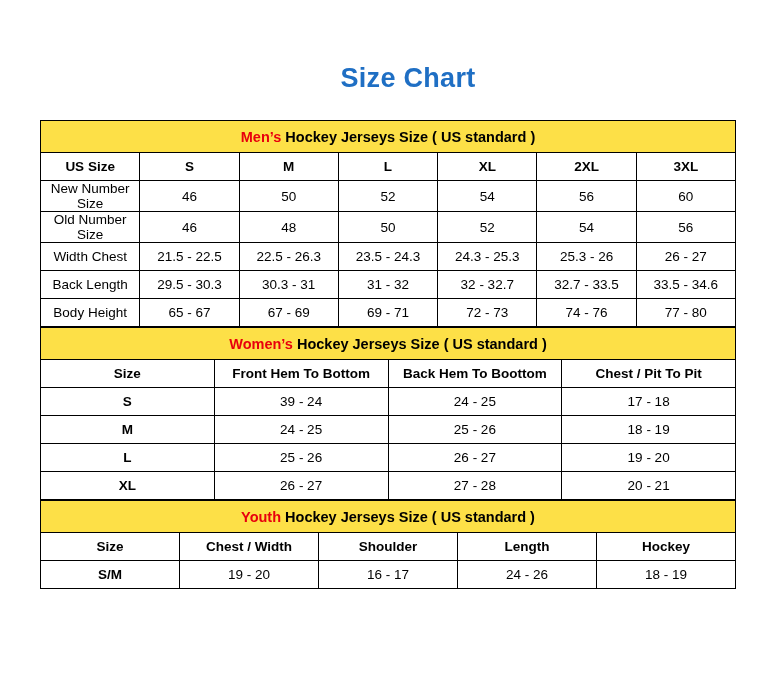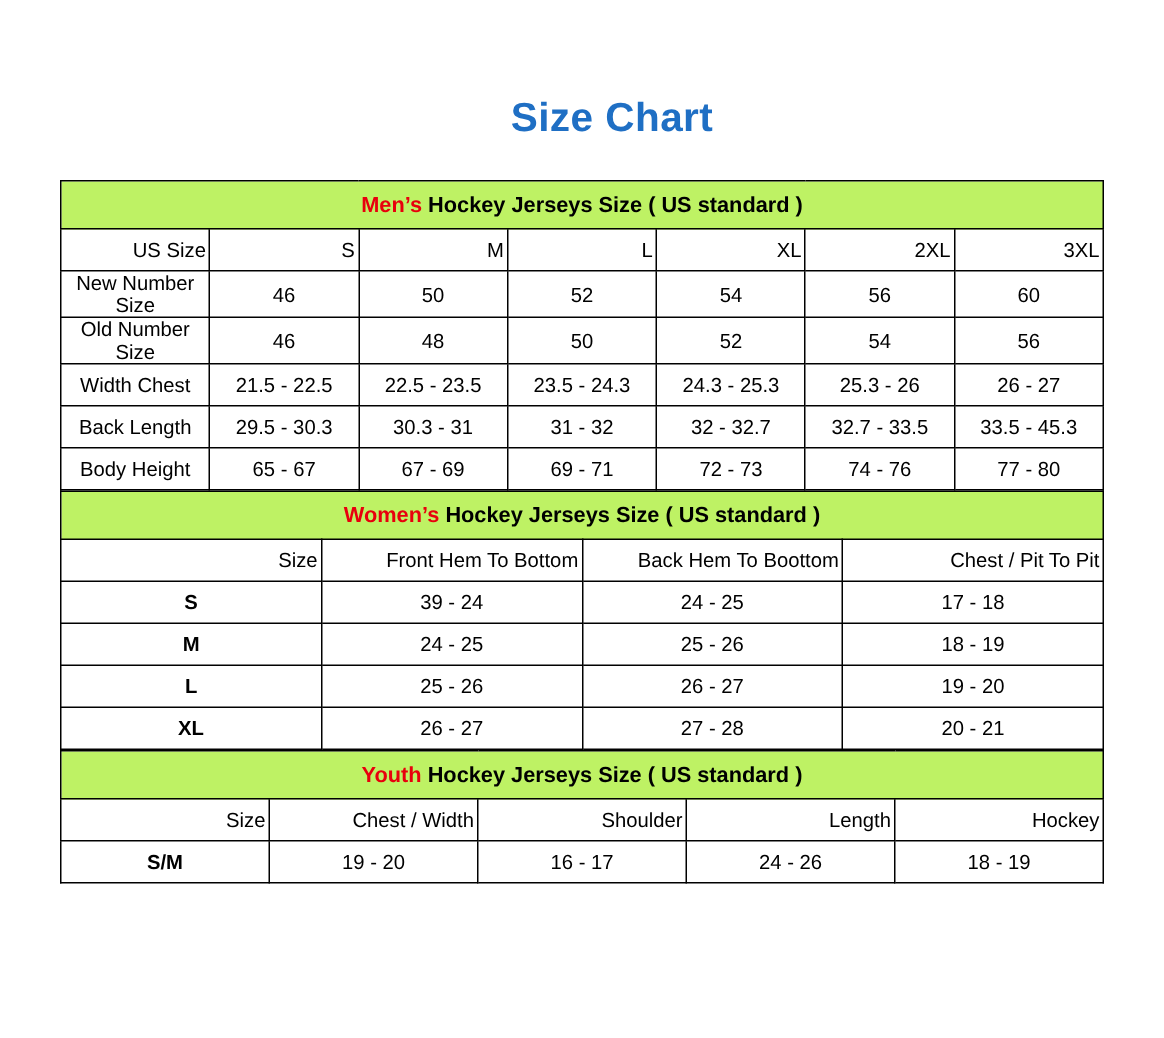--- a/index.html
+++ b/index.html
@@ -42,31 +42,30 @@
   td, th {
     border: 1px solid #000000;
     font-size: 13.5px;
     text-align: center;
     height: 27px;
     padding: 0 2px;
     font-weight: normal;
     vertical-align: middle;
   }
   .section-head td {
-    background: #bef264;
+    background: #fde047;
     font-weight: bold;
     font-size: 14.5px;
     height: 31px;
   }
   .section-head .accent {
     color: #e8000d;
   }
   .col-head td {
-    font-weight: normal;
-    text-align: right;
+    font-weight: bold;
   }
   .rowlabel-bold {
     font-weight: bold;
   }
 </style>
 </head>
 <body>
 
 <div class="page">
 
@@ -102,34 +101,34 @@
           <td>46</td>
           <td>48</td>
           <td>50</td>
           <td>52</td>
           <td>54</td>
           <td>56</td>
         </tr>
         <tr>
           <td>Width Chest</td>
           <td>21.5 - 22.5</td>
-          <td>22.5 - 23.5</td>
+          <td>22.5 - 26.3</td>
           <td>23.5 - 24.3</td>
           <td>24.3 - 25.3</td>
           <td>25.3 - 26</td>
           <td>26 - 27</td>
         </tr>
         <tr>
           <td>Back Length</td>
           <td>29.5 - 30.3</td>
           <td>30.3 - 31</td>
           <td>31 - 32</td>
           <td>32 - 32.7</td>
           <td>32.7 - 33.5</td>
-          <td>33.5 - 45.3</td>
+          <td>33.5 - 34.6</td>
         </tr>
         <tr>
           <td>Body Height</td>
           <td>65 - 67</td>
           <td>67 - 69</td>
           <td>69 - 71</td>
           <td>72 - 73</td>
           <td>74 - 76</td>
           <td>77 - 80</td>
         </tr>

